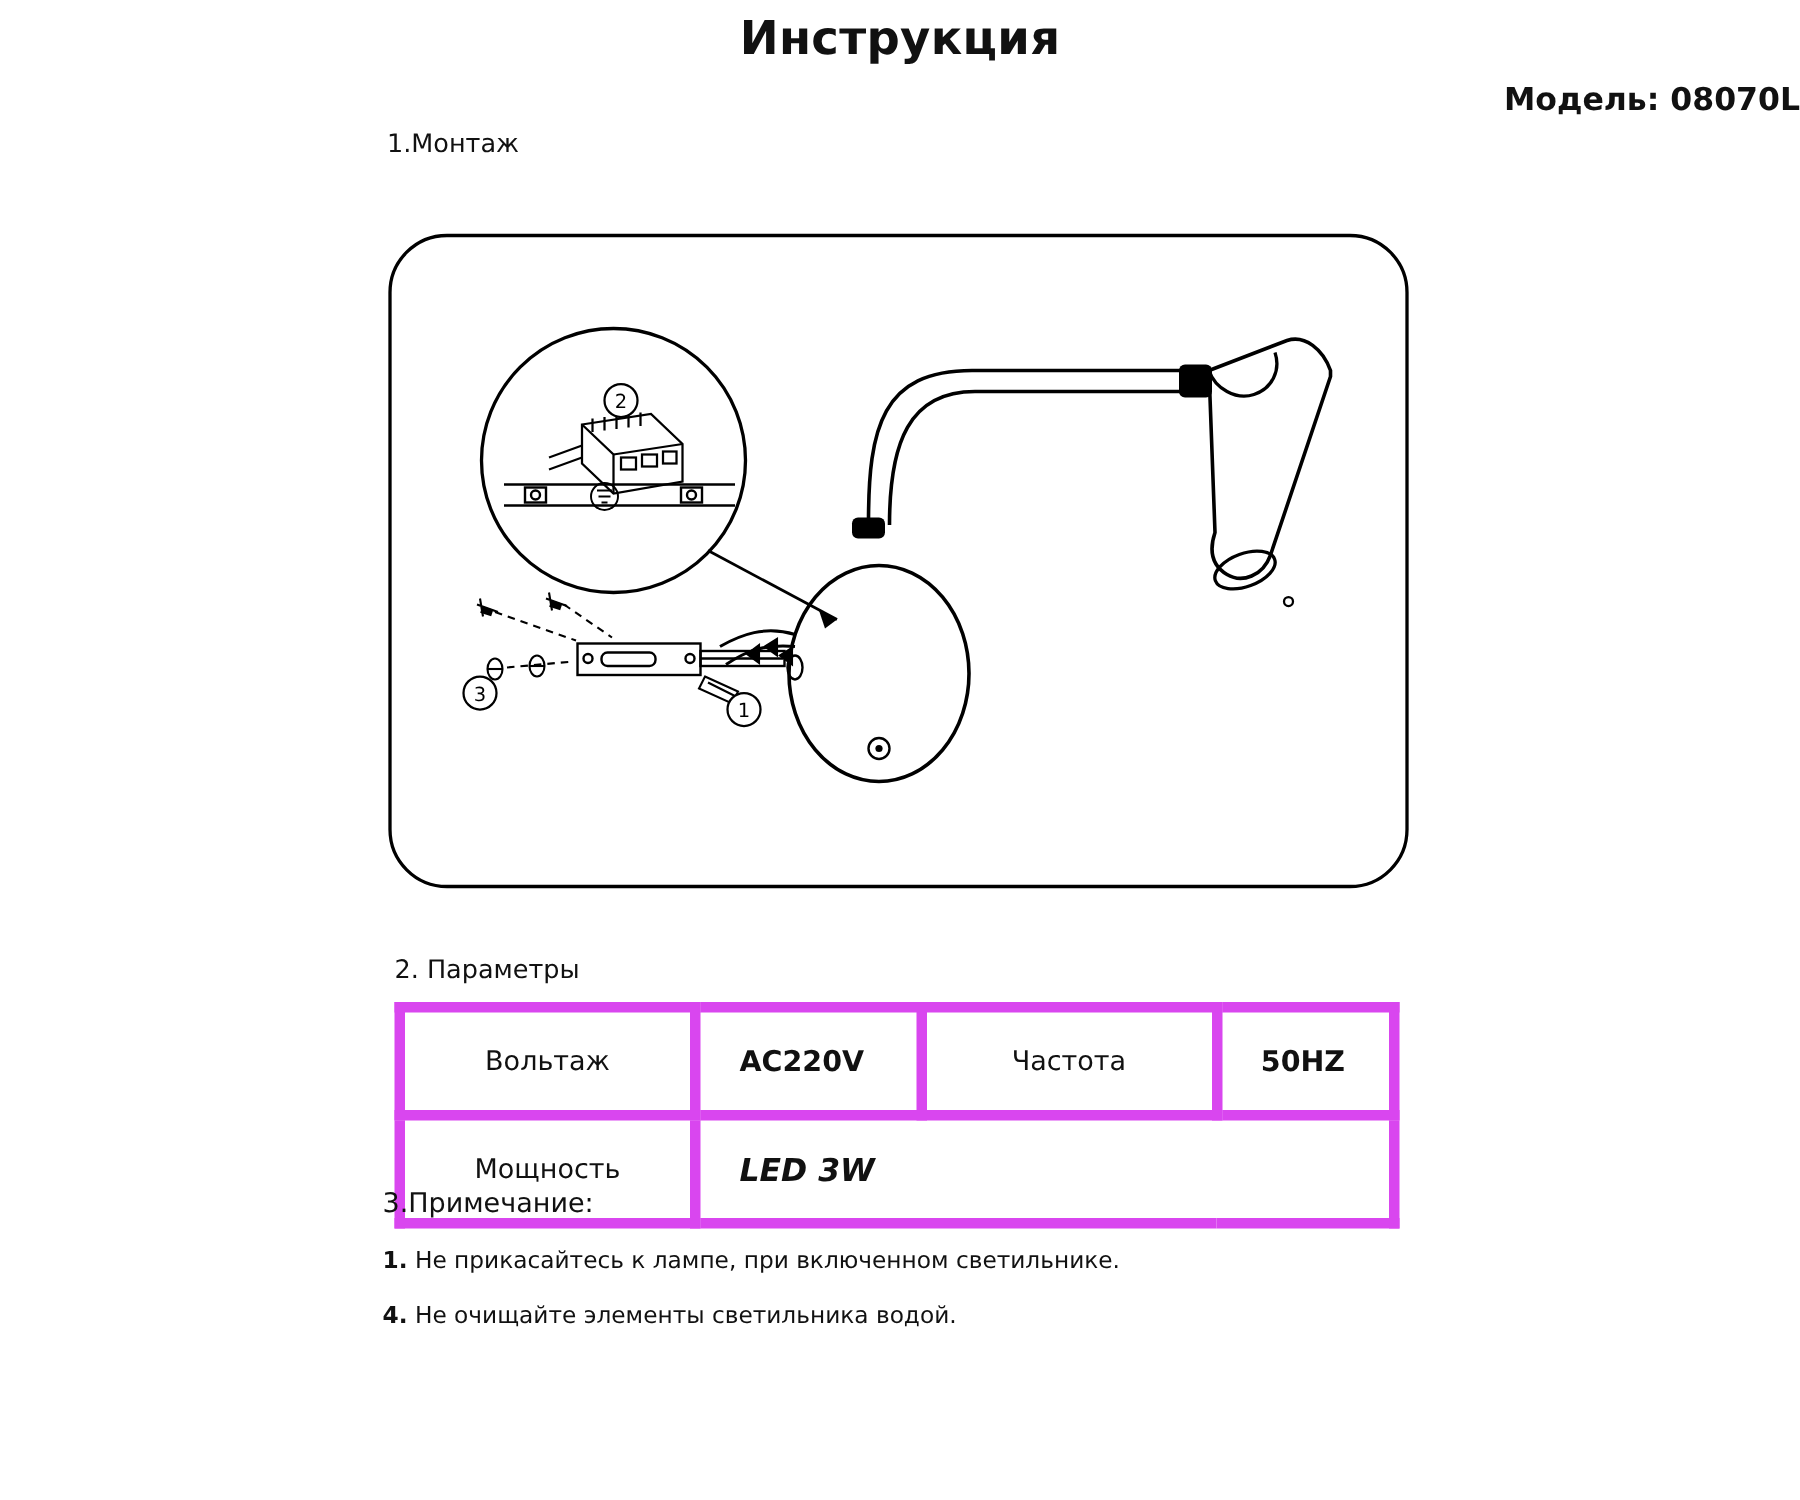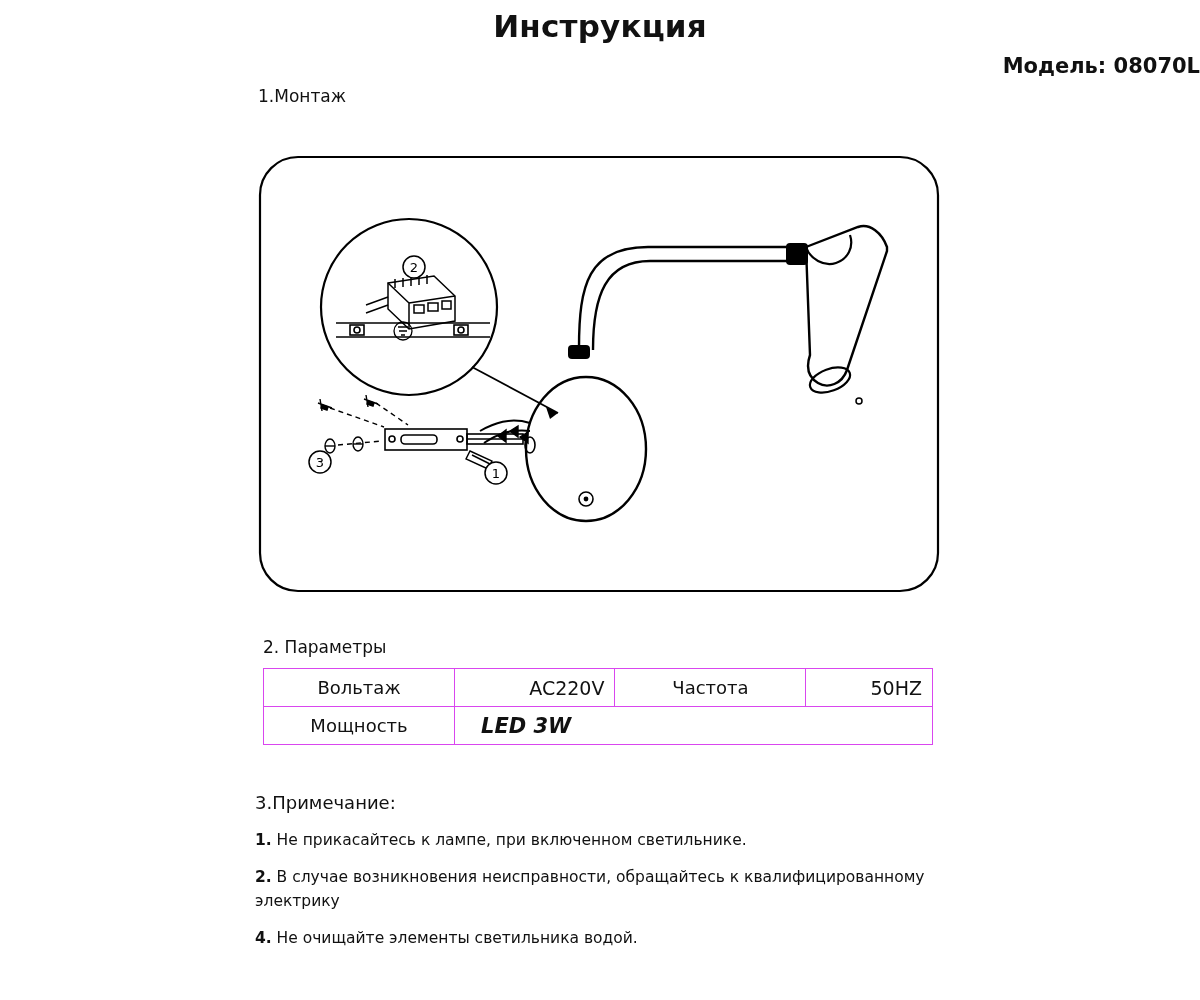--- a/index.html
+++ b/index.html
@@ -67,33 +67,33 @@
     height: 438px;
   }
   .params-table {
     position: absolute;
     left: 263px;
     top: 668px;
     border-collapse: collapse;
     width: 670px;
   }
   .params-table td {
-    border: 1px solid #d946ef;
+    border: 7px solid #d946ef;
     height: 37px;
-    padding: 0 10px;
+    padding: 14px 10px;
     text-align: center;
     font-size: 18px;
   }
   .params-table td.label {
     width: 170px;
     font-weight: normal;
   }
   .params-table td.value {
-    font-weight: normal;
-    text-align: right;
+    font-weight: bold;
+    text-align: left;
     padding-left: 26px;
     font-size: 19px;
   }
   .params-table td.value-wide {
     font-weight: bold;
     text-align: left;
     padding-left: 26px;
     font-size: 21px;
     font-style: italic;
   }
@@ -260,20 +260,17 @@
     </tbody>
   </table>
 
   <div class="section-heading h-notes">3.Примечание:</div>
 
   <div class="notes">
     <div class="note">
       <b>1.</b><span> Не прикасайтесь к лампе, при включенном светильнике.</span>
     </div>
     <div class="note">
-      <b>2.</b><span> В случае возникновения неисправности, обращайтесь к квалифицированному электрику</span>
-    </div>
-    <div class="note">
       <b>4.</b><span> Не очищайте элементы светильника водой.</span>
     </div>
   </div>
 
 </div>
 
 </body></html>

